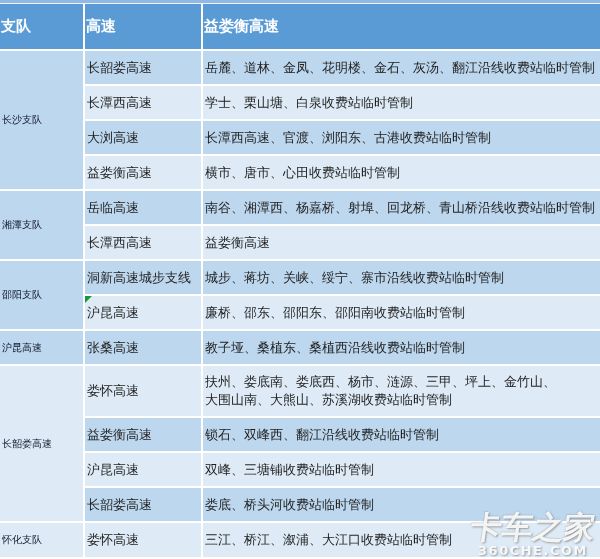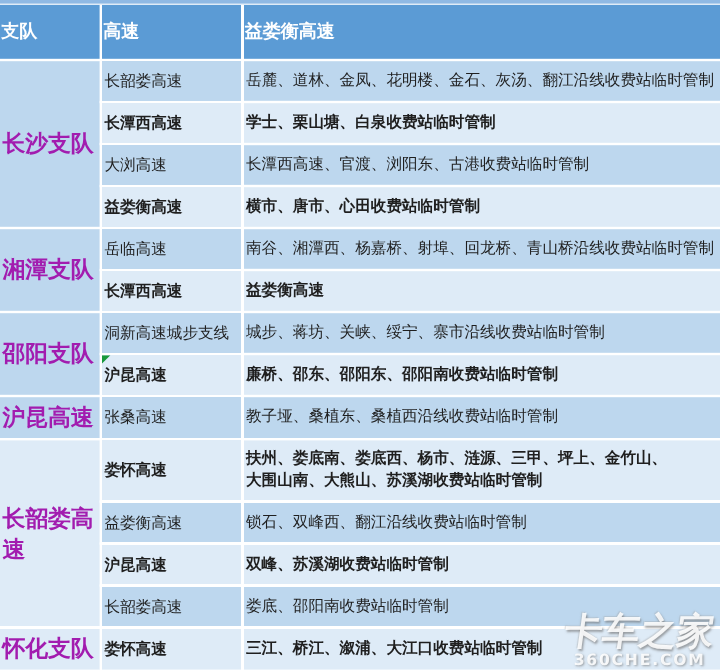--- a/index.html
+++ b/index.html
@@ -15,25 +15,25 @@
     border:2px solid #ffffff;text-align:left;vertical-align:middle;
     overflow:hidden;
   }
   thead tr{height:46px;}
   th{
     background:#5b9bd5;color:#ffffff;font-size:15px;font-weight:bold;
   }
   tr.r{height:35px;}
   tr.r-tall{height:52px;}
   td{font-size:13px;color:#1f1f1f;padding:4px 2px;}
-  td.det{font-size:19px;font-weight:bold;color:#a21caf;}
+  td.det{font-size:10px;font-weight:normal;color:#0f172a;}
   td.hw{position:relative;}
   td.sec{white-space:pre-line;line-height:1.35;}
   .bg-dark{background:#bdd7ee;}
-  .bg-light{background:#deebf7;font-weight:bold;}
+  .bg-light{background:#deebf7;}
   .err-tri{
     position:absolute;top:0;left:0;width:0;height:0;
     border-top:7px solid #18993b;border-right:7px solid transparent;
   }
   .watermark{
     position:absolute;right:5px;bottom:2px;text-align:center;
     color:rgba(255,255,255,0.88);pointer-events:none;
   }
   .wm-brand{
     font-size:31px;font-weight:bold;transform:skewX(-8deg);
@@ -118,25 +118,25 @@
       <td class="hw bg-light">娄怀高速</td>
       <td class="sec bg-light">扶州、娄底南、娄底西、杨市、涟源、三甲、坪上、金竹山、
 大围山南、大熊山、苏溪湖收费站临时管制</td>
     </tr>
     <tr class="r">
       <td class="hw bg-dark">益娄衡高速</td>
       <td class="sec bg-dark">锁石、双峰西、翻江沿线收费站临时管制</td>
     </tr>
     <tr class="r">
       <td class="hw bg-light">沪昆高速</td>
-      <td class="sec bg-light">双峰、苏溪湖收费站临时管制</td>
+      <td class="sec bg-light">双峰、三塘铺收费站临时管制</td>
     </tr>
     <tr class="r">
       <td class="hw bg-dark">长韶娄高速</td>
-      <td class="sec bg-dark">娄底、邵阳南收费站临时管制</td>
+      <td class="sec bg-dark">娄底、桥头河收费站临时管制</td>
     </tr>
 
     <tr class="r">
       <td class="det bg-light">怀化支队</td>
       <td class="hw bg-light">娄怀高速</td>
       <td class="sec bg-light">三江、桥江、溆浦、大江口收费站临时管制</td>
     </tr>
   </tbody>
 </table>
 

